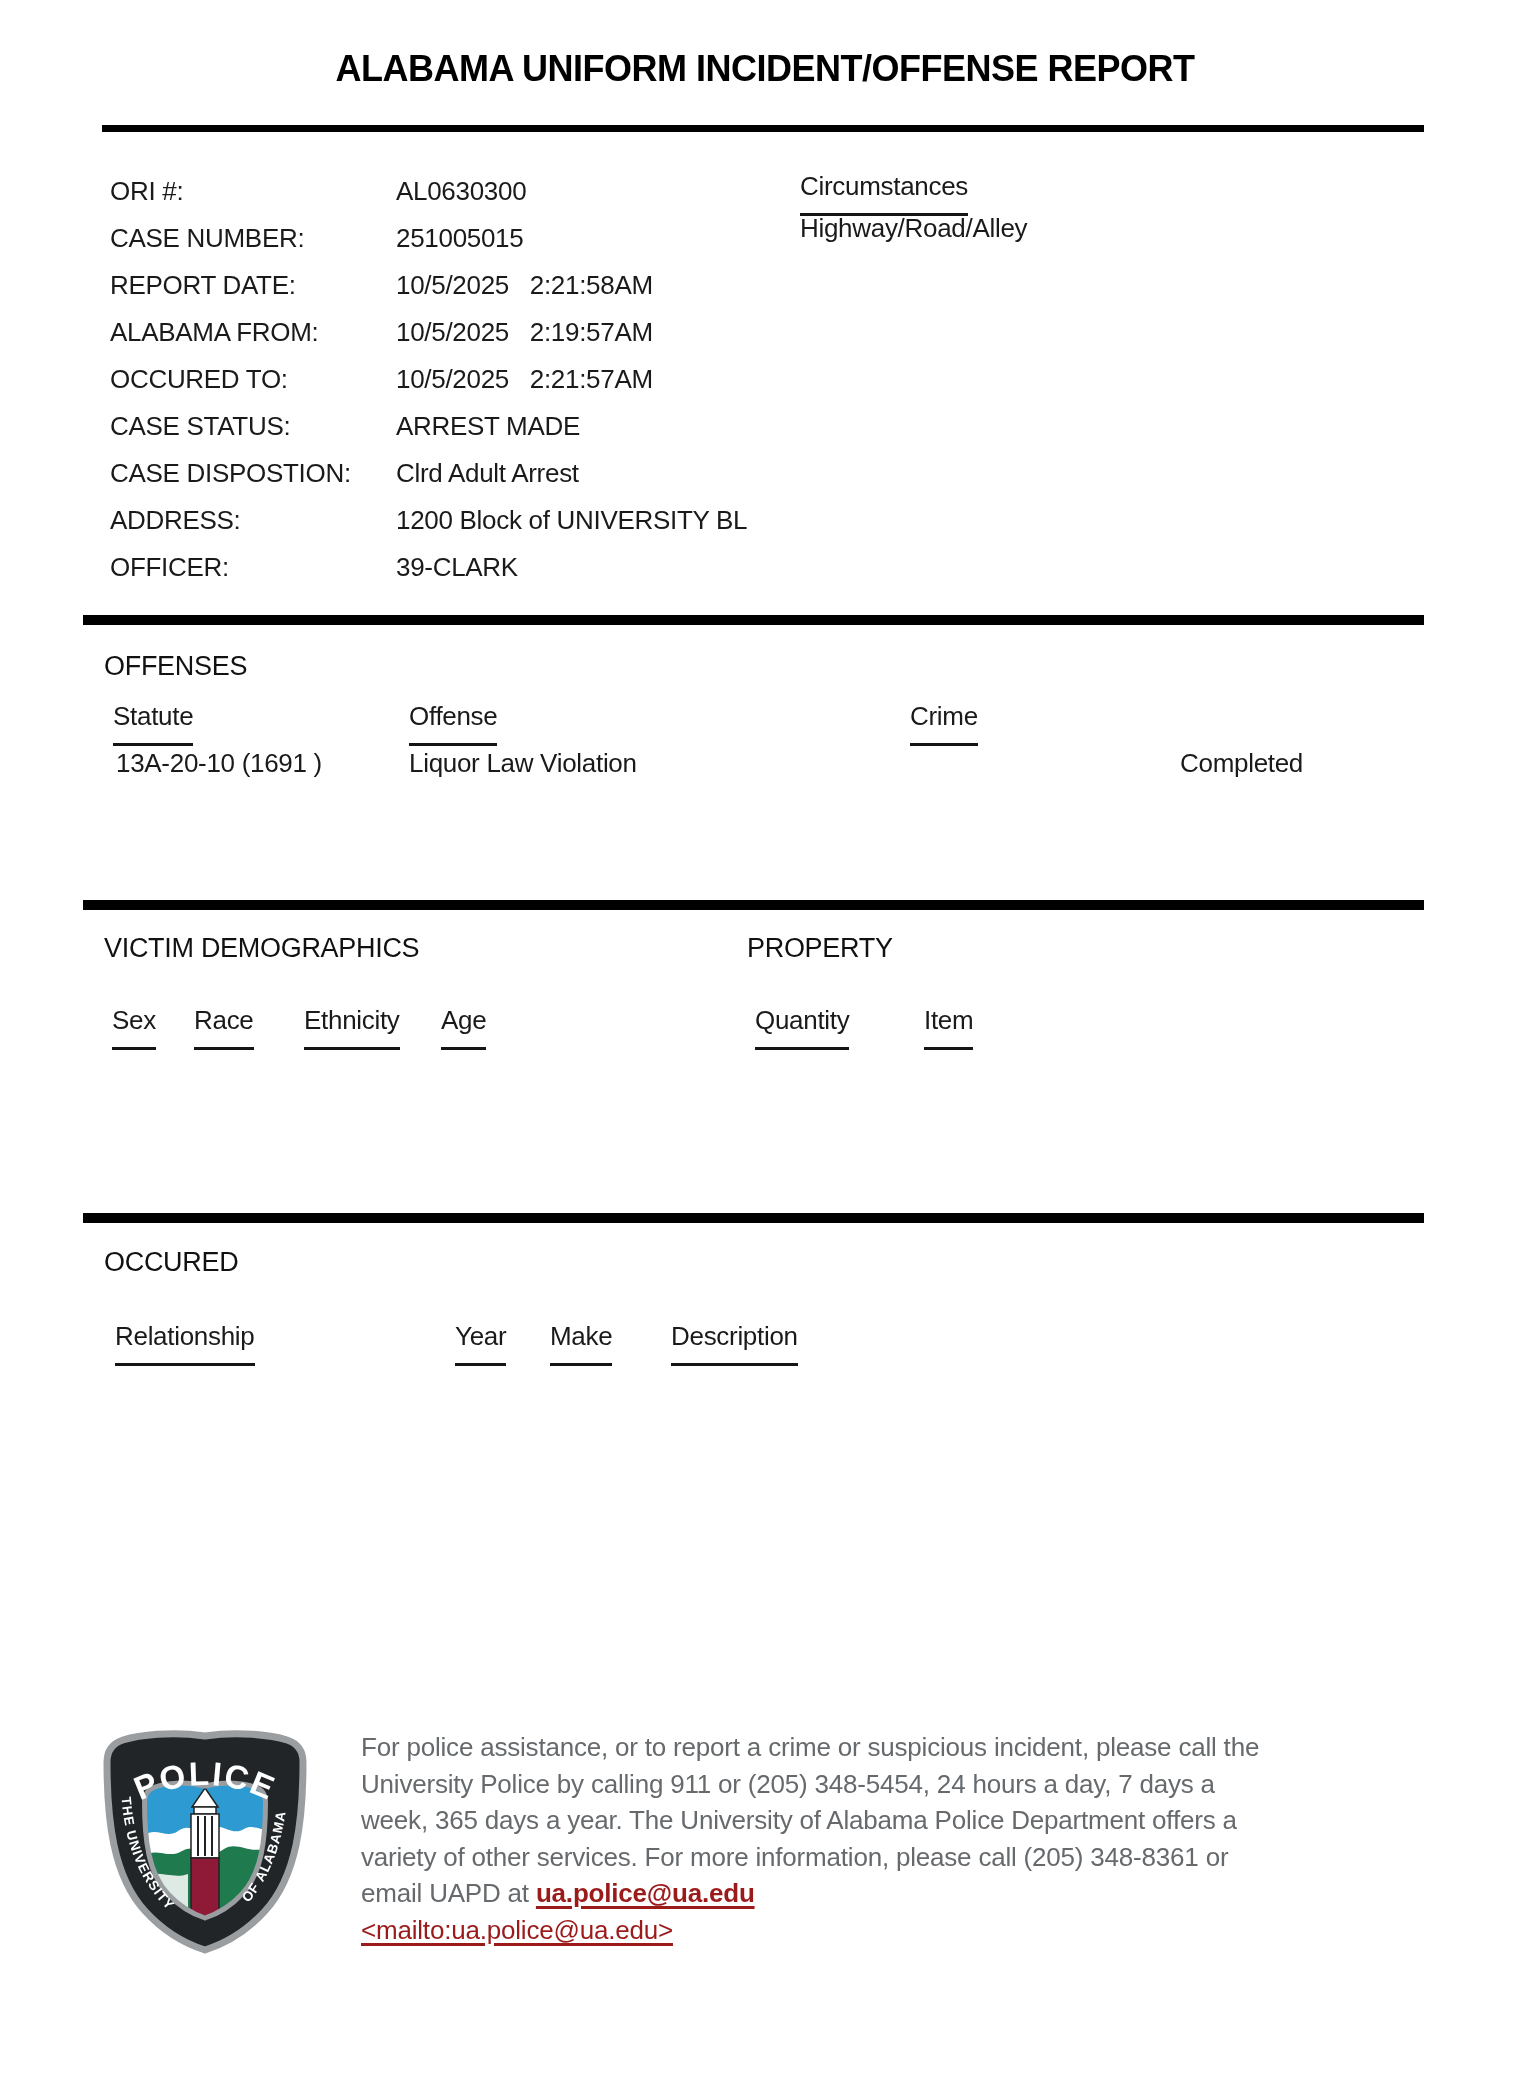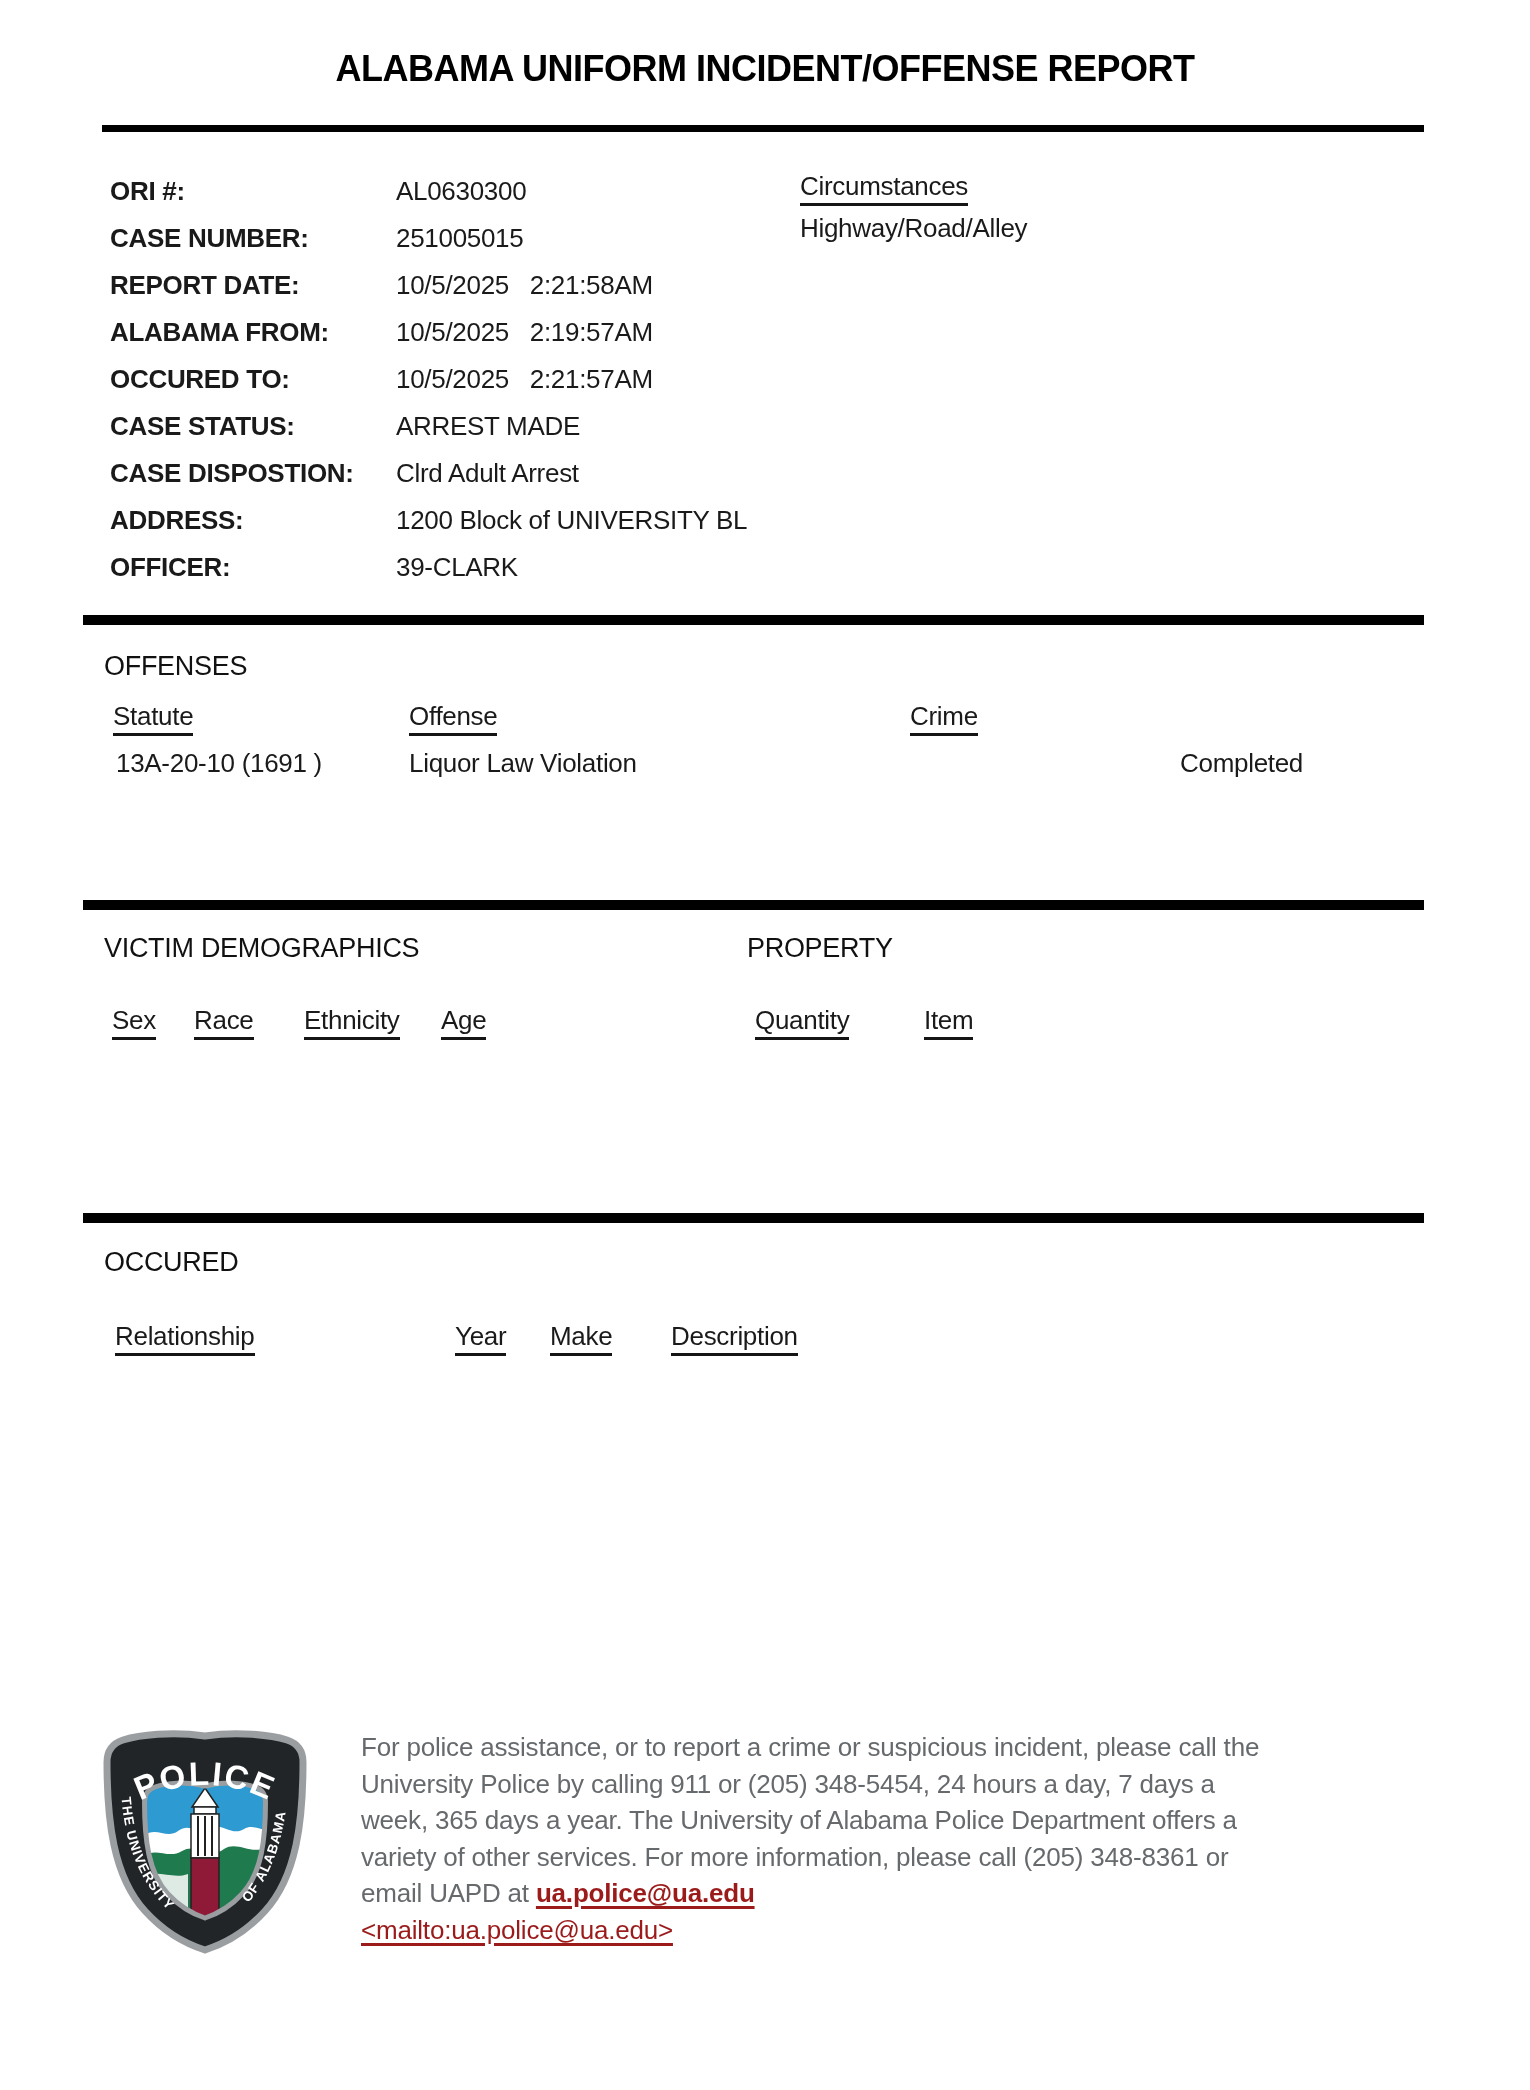--- a/index.html
+++ b/index.html
@@ -12,26 +12,26 @@
   .title {
     position:absolute; top:48px; left:0; width:100%;
     text-align:center; font-size:36px; font-weight:700; color:#000000;
     letter-spacing:-0.5px; white-space:pre;
   }
   .rule { position:absolute; background:#000; }
   .rule-1 { left:102px; top:125px; width:1322px; height:7px; }
   .rule-2 { left:83px;  top:615px; width:1341px; height:10px; }
   .rule-3 { left:83px;  top:900px; width:1341px; height:10px; }
   .rule-4 { left:83px;  top:1213px; width:1341px; height:10px; }
-  .lab { position:absolute; left:110px; font-size:26px; white-space:pre;font-weight:bold; }
+  .lab { position:absolute; left:110px; font-size:26px; white-space:pre; }
   .val { position:absolute; left:396px; font-size:26px; white-space:pre; }
   .sec-title { position:absolute; font-size:27px; color:#111; }
   .uh {
     position:absolute; display:inline-block; font-size:26px;
-    border-bottom:3px solid #151515; padding-bottom:2px; line-height:1.1;
+    border-bottom:3px solid #151515; padding-bottom:12px; line-height:1.1;
   }
   .cell { position:absolute; font-size:26px; white-space:pre; }
   .circ-val { position:absolute; font-size:26px; white-space:pre;text-align:right; }
   .footer {
     position:absolute; left:361px; top:1729px; width:922px;
     font-size:26px; line-height:36.5px; letter-spacing:-0.2px;
   }
   .footer .txt { color:#666a6d; }
   .footer a { text-decoration:underline; text-decoration-thickness:3px; text-underline-offset:4px; }
   .footer .email { font-weight:bold; }

